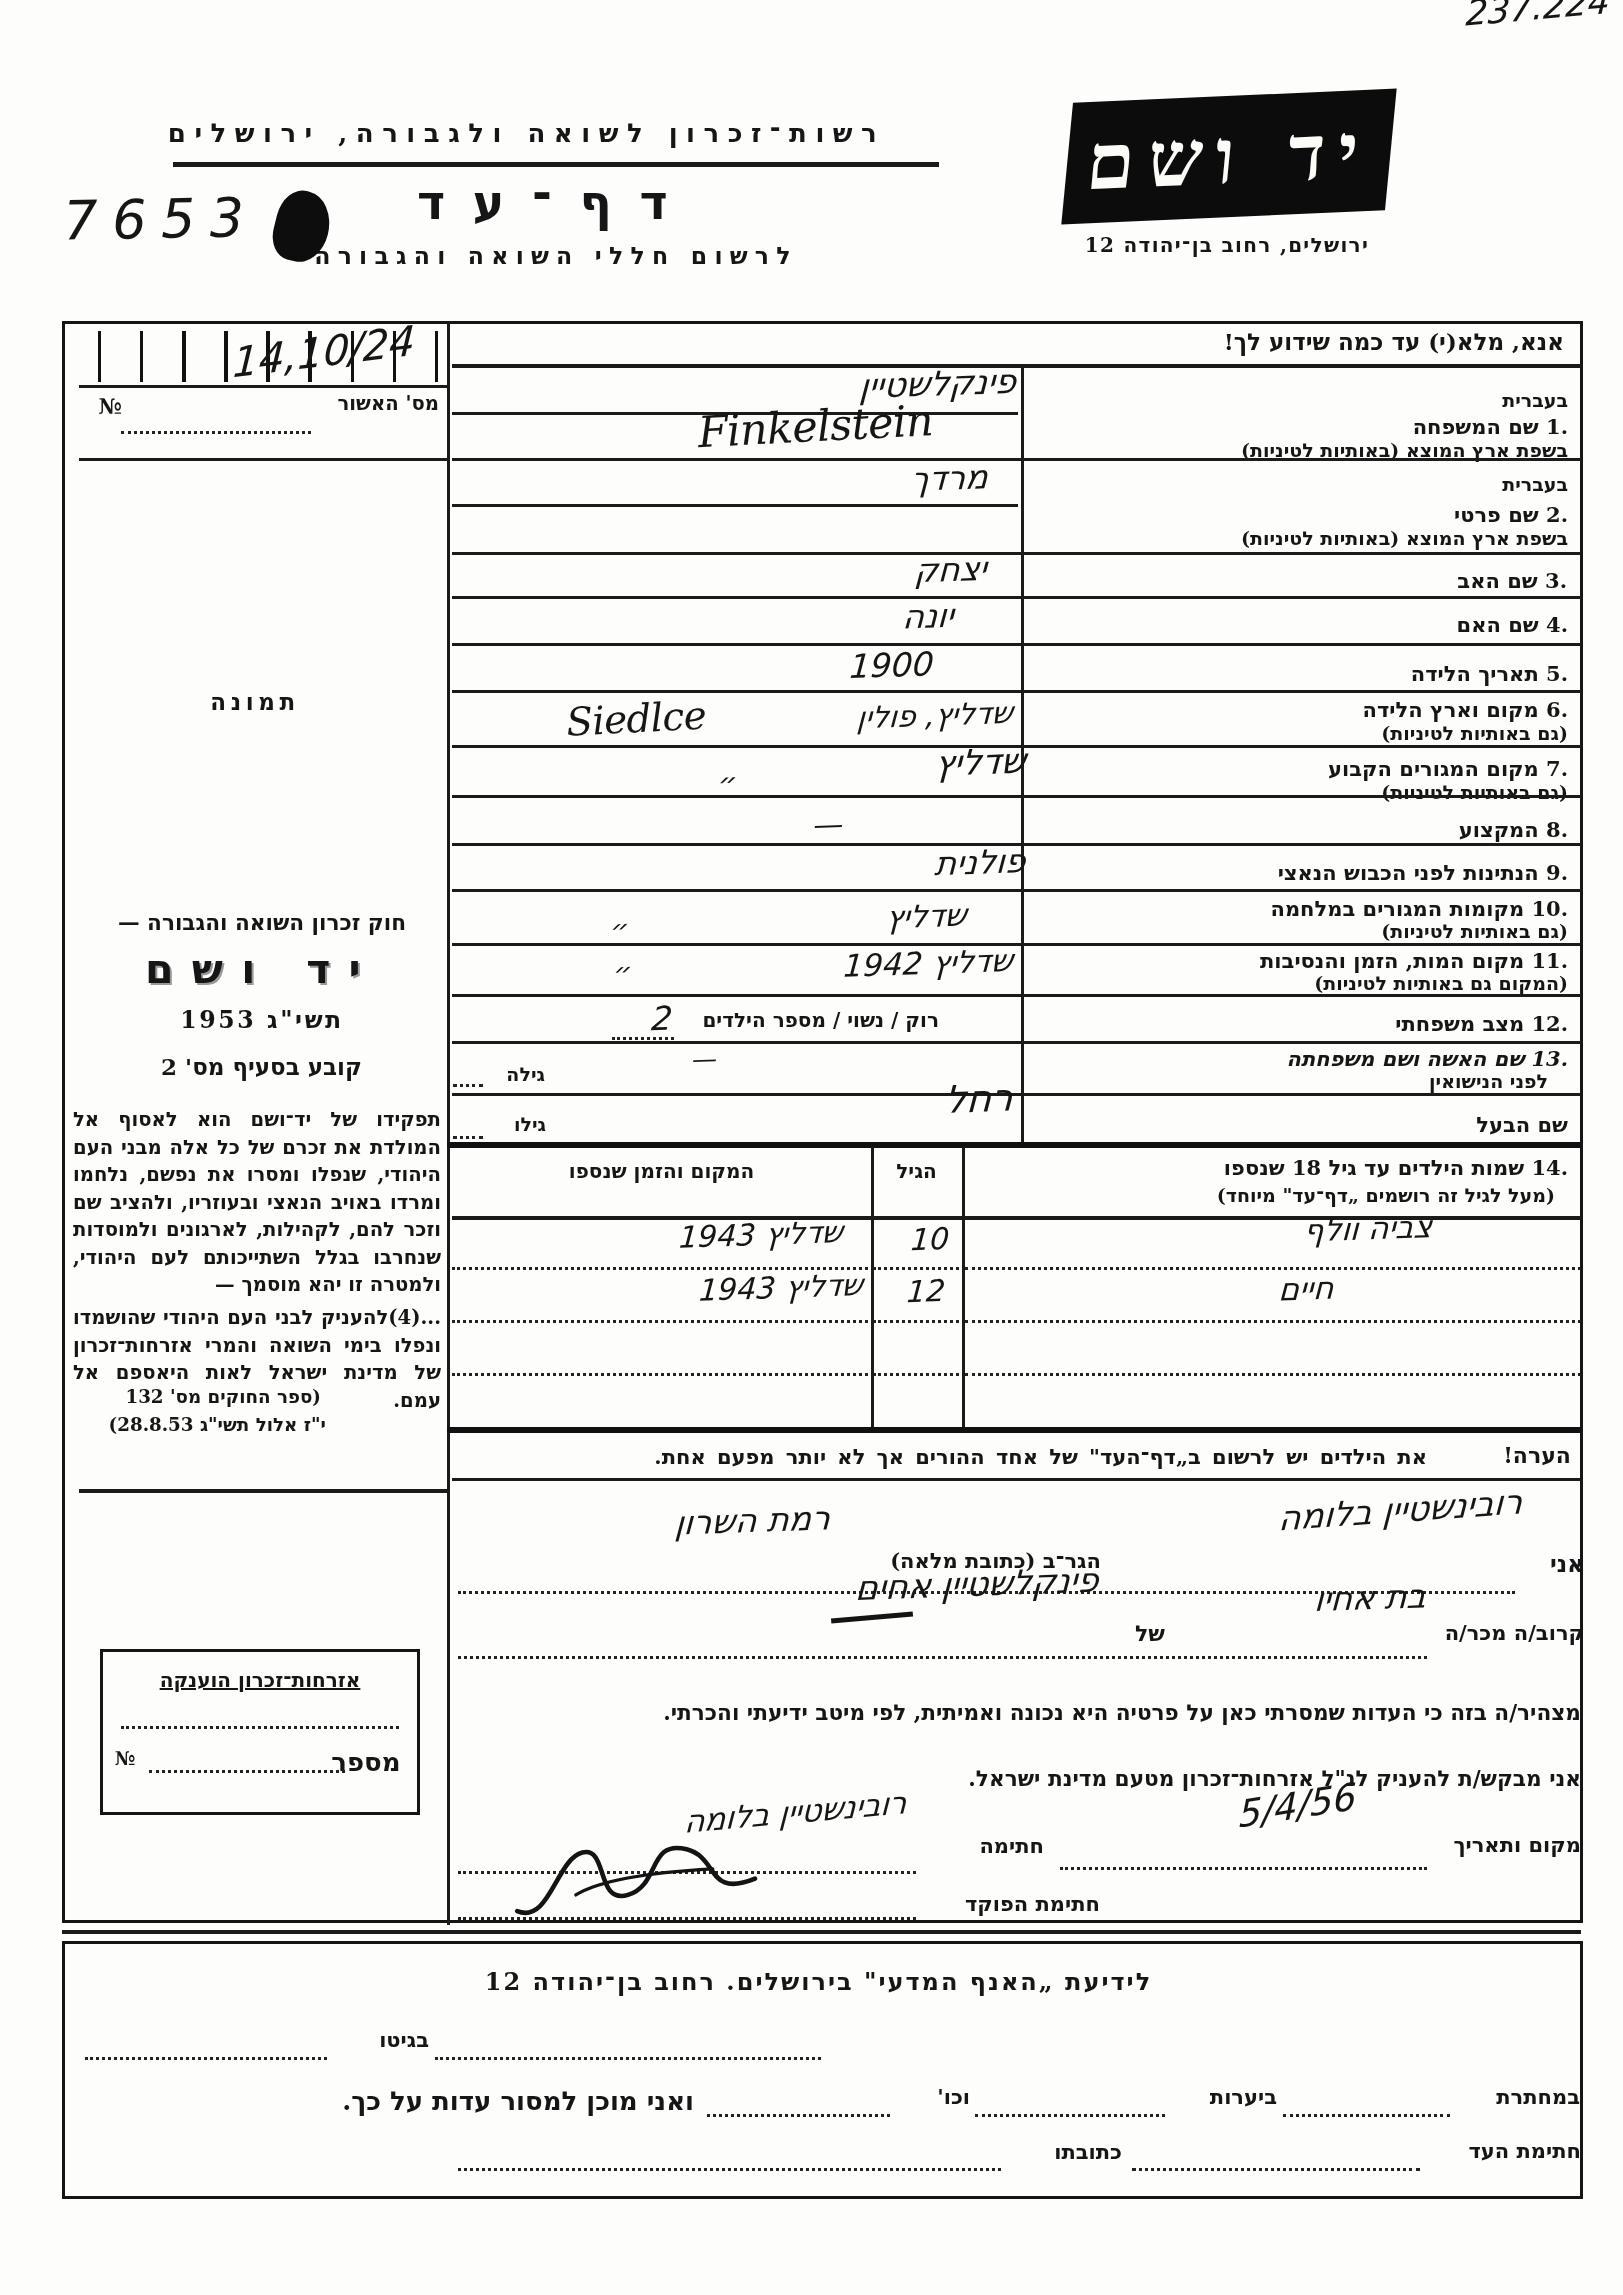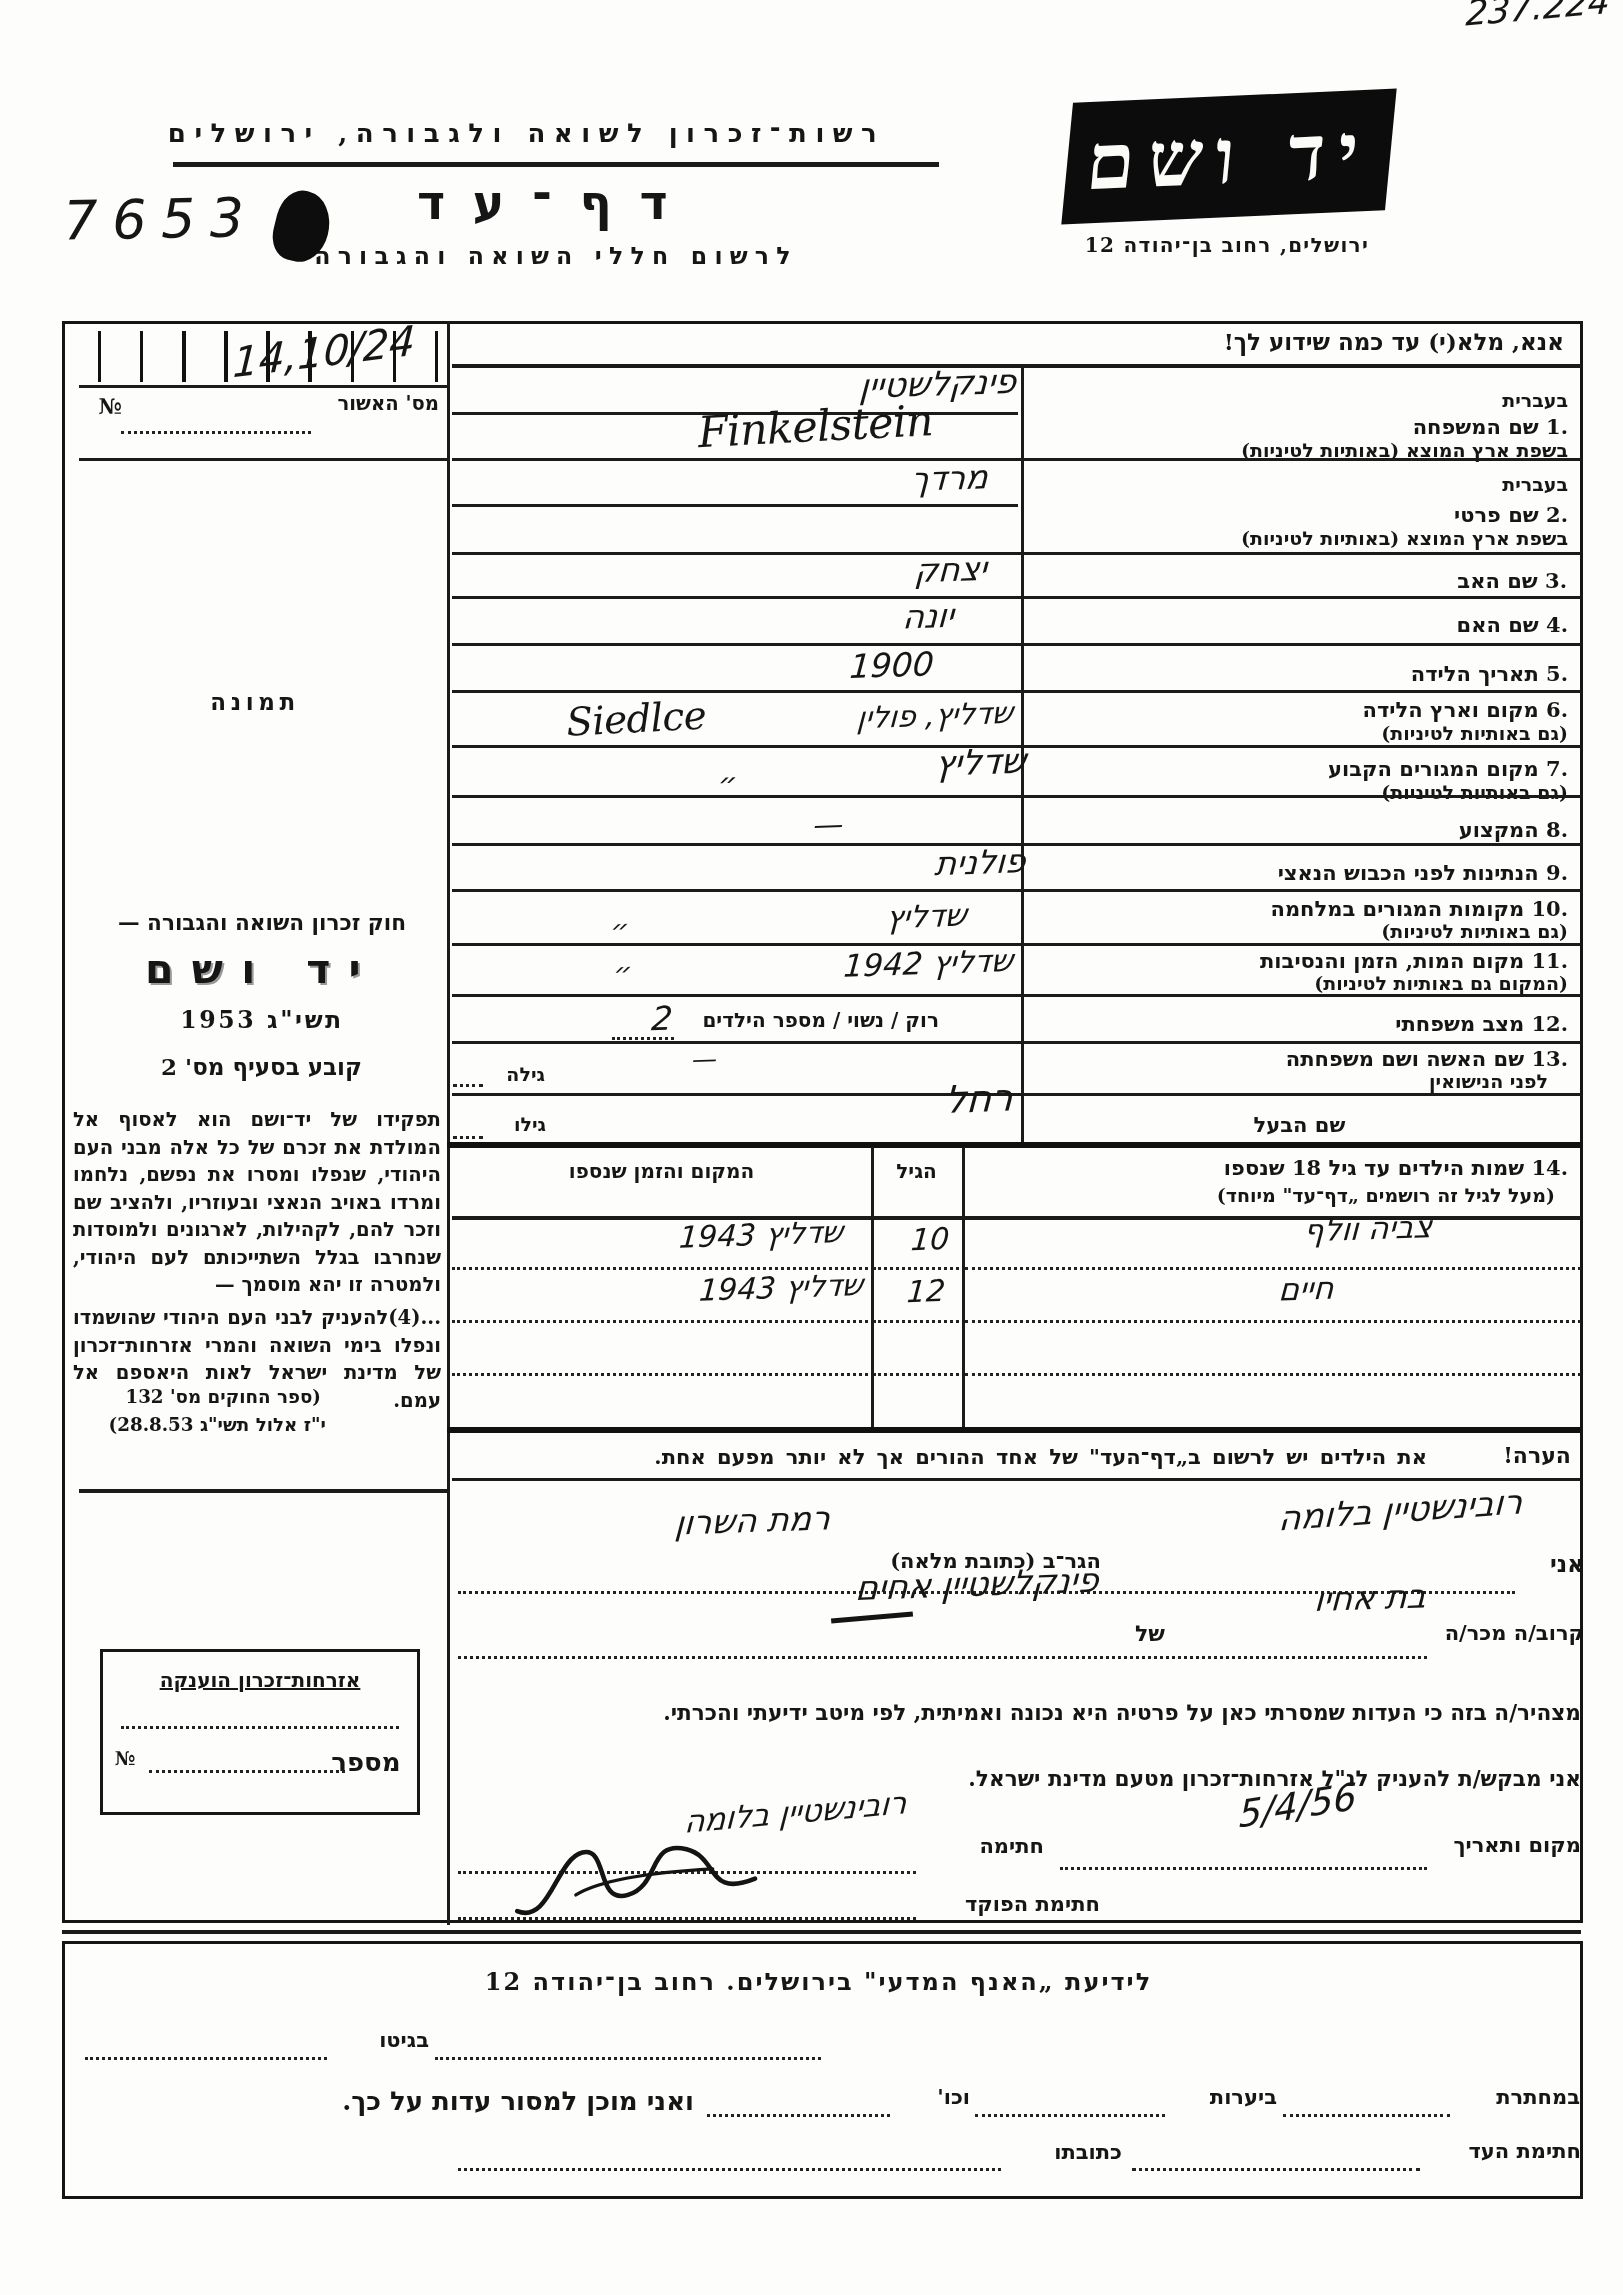--- a/index.html
+++ b/index.html
@@ -138,26 +138,26 @@
 
   <div class="r lbl" style="left:1031px;top:949px;width:537px;">
     <span dir="ltr">11.</span> <span>מקום המות, הזמן והנסיבות</span>
   </div>
   <div class="r sub" style="left:1031px;top:973px;width:537px;">(המקום גם באותיות לטיניות)</div>
 
   <div class="r lbl" style="left:1031px;top:1012px;width:537px;">
     <span dir="ltr">12.</span> <span>מצב משפחתי</span>
   </div>
 
-  <div class="r lbl" style="left:1031px;top:1047px;width:537px;">
+  <div class="r lbl" style="left:1031px;top:1047px;width:537px;font-style:italic;">
     <span dir="ltr">13.</span> <span>שם האשה ושם משפחתה</span>
   </div>
   <div class="r sub" style="left:1031px;top:1071px;width:517px;">לפני הנישואין</div>
 
-  <div class="r lbl" style="left:1031px;top:1113px;width:537px;text-align:center;">שם הבעל</div>
+  <div class="r lbl" style="left:1031px;top:1113px;width:537px;">שם הבעל</div>
 
   <div class="r line" style="left:452px;top:412px;width:566px;"></div>
   <div class="r hw" style="left:661px;top:373px;width:353px;font-size:34px;">פינקלשטיין</div>
   <div class="r line" style="left:452px;top:458px;width:1129px;"></div>
   <div class="r hwl" style="left:475px;top:407px;width:458px;font-size:43px;">Finkelstein</div>
 
   <div class="r line" style="left:452px;top:504px;width:566px;"></div>
   <div class="r hw" style="left:763px;top:465px;width:223px;font-size:33px;">מרדך</div>
   <div class="r line" style="left:452px;top:552px;width:1129px;"></div>
 

